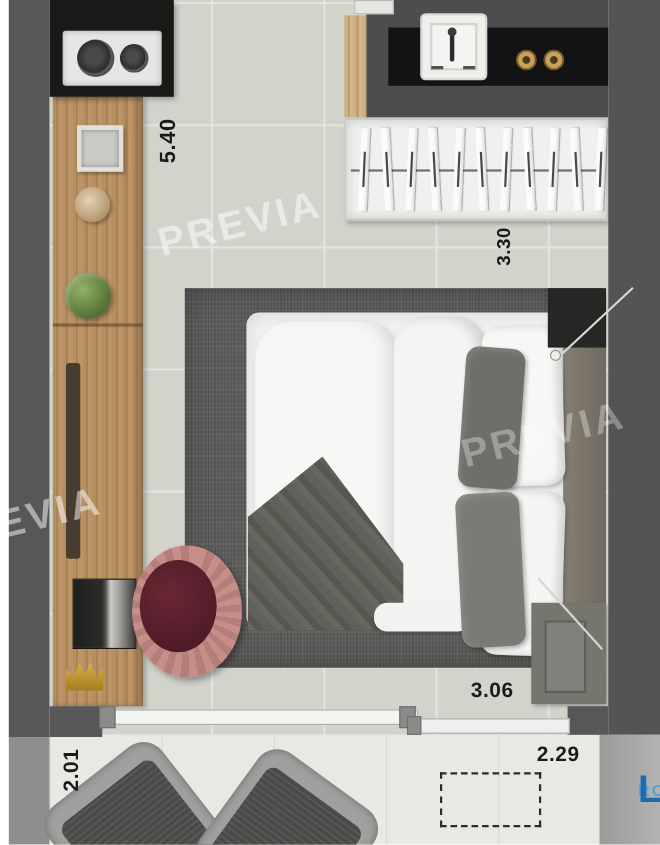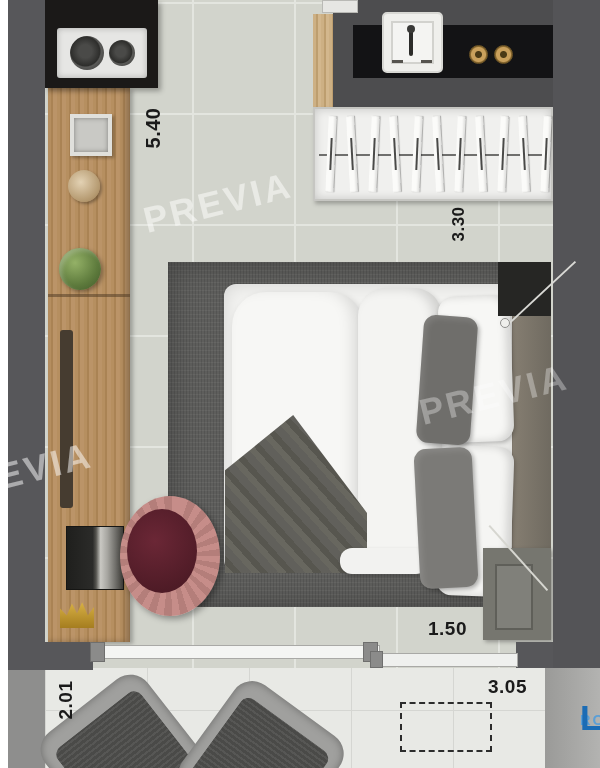--- a/index.html
+++ b/index.html
@@ -262,22 +262,22 @@
     <div class="seat"></div>
   </div>
   <div class="chair chair-r">
     <div class="seat"></div>
   </div>
   <div class="dashed-box"></div>
 
   <div class="dim dim-rot dim-540">5.40</div>
   <div class="dim dim-rot dim-330">3.30</div>
   <div class="dim dim-rot dim-201">2.01</div>
-  <div class="dim dim-306">1.50</div>
-  <div class="dim dim-305">3.05</div>
+  <div class="dim dim-306">3.06</div>
+  <div class="dim dim-305">2.29</div>
 
   <div class="wm wm1">PREVIA</div>
   <div class="wm wm2">PREVIA</div>
   <div class="wm wm3">PREVIA</div>
 
   <div class="brand">
     <span class="brand-top">PAULO ROBERTO</span>
     <span class="brand-bottom">LEARDI</span>
   </div>
 

